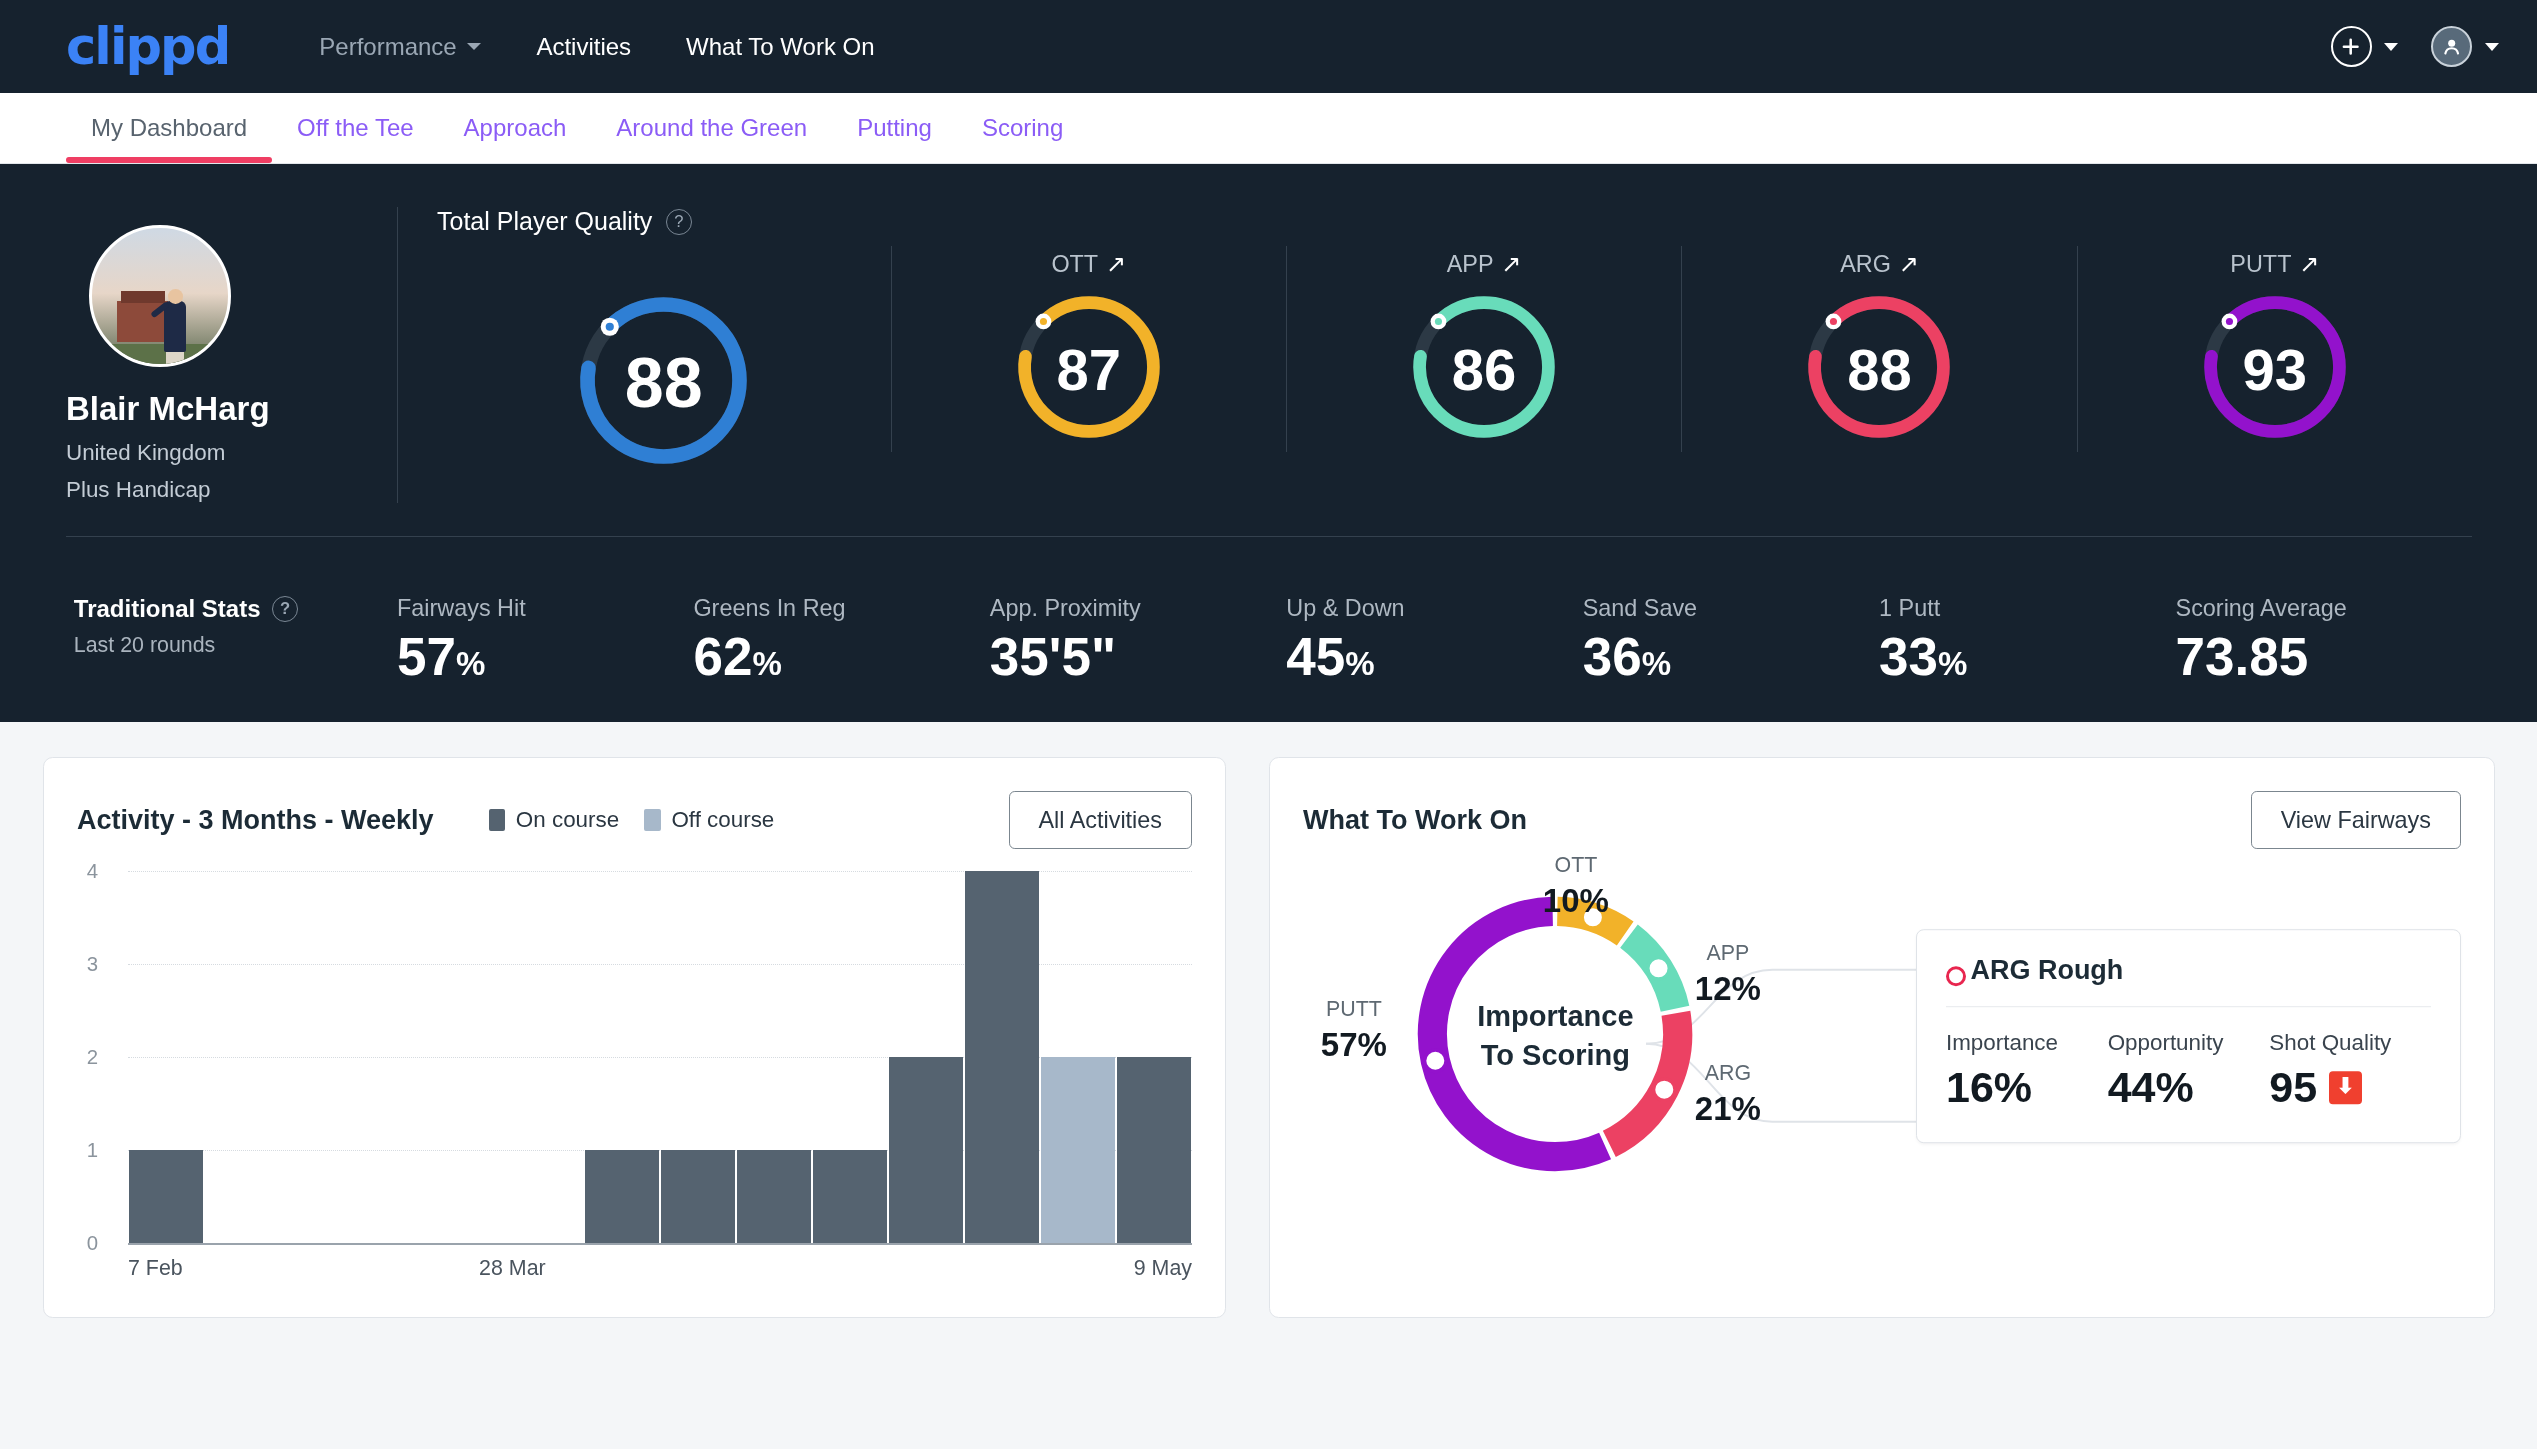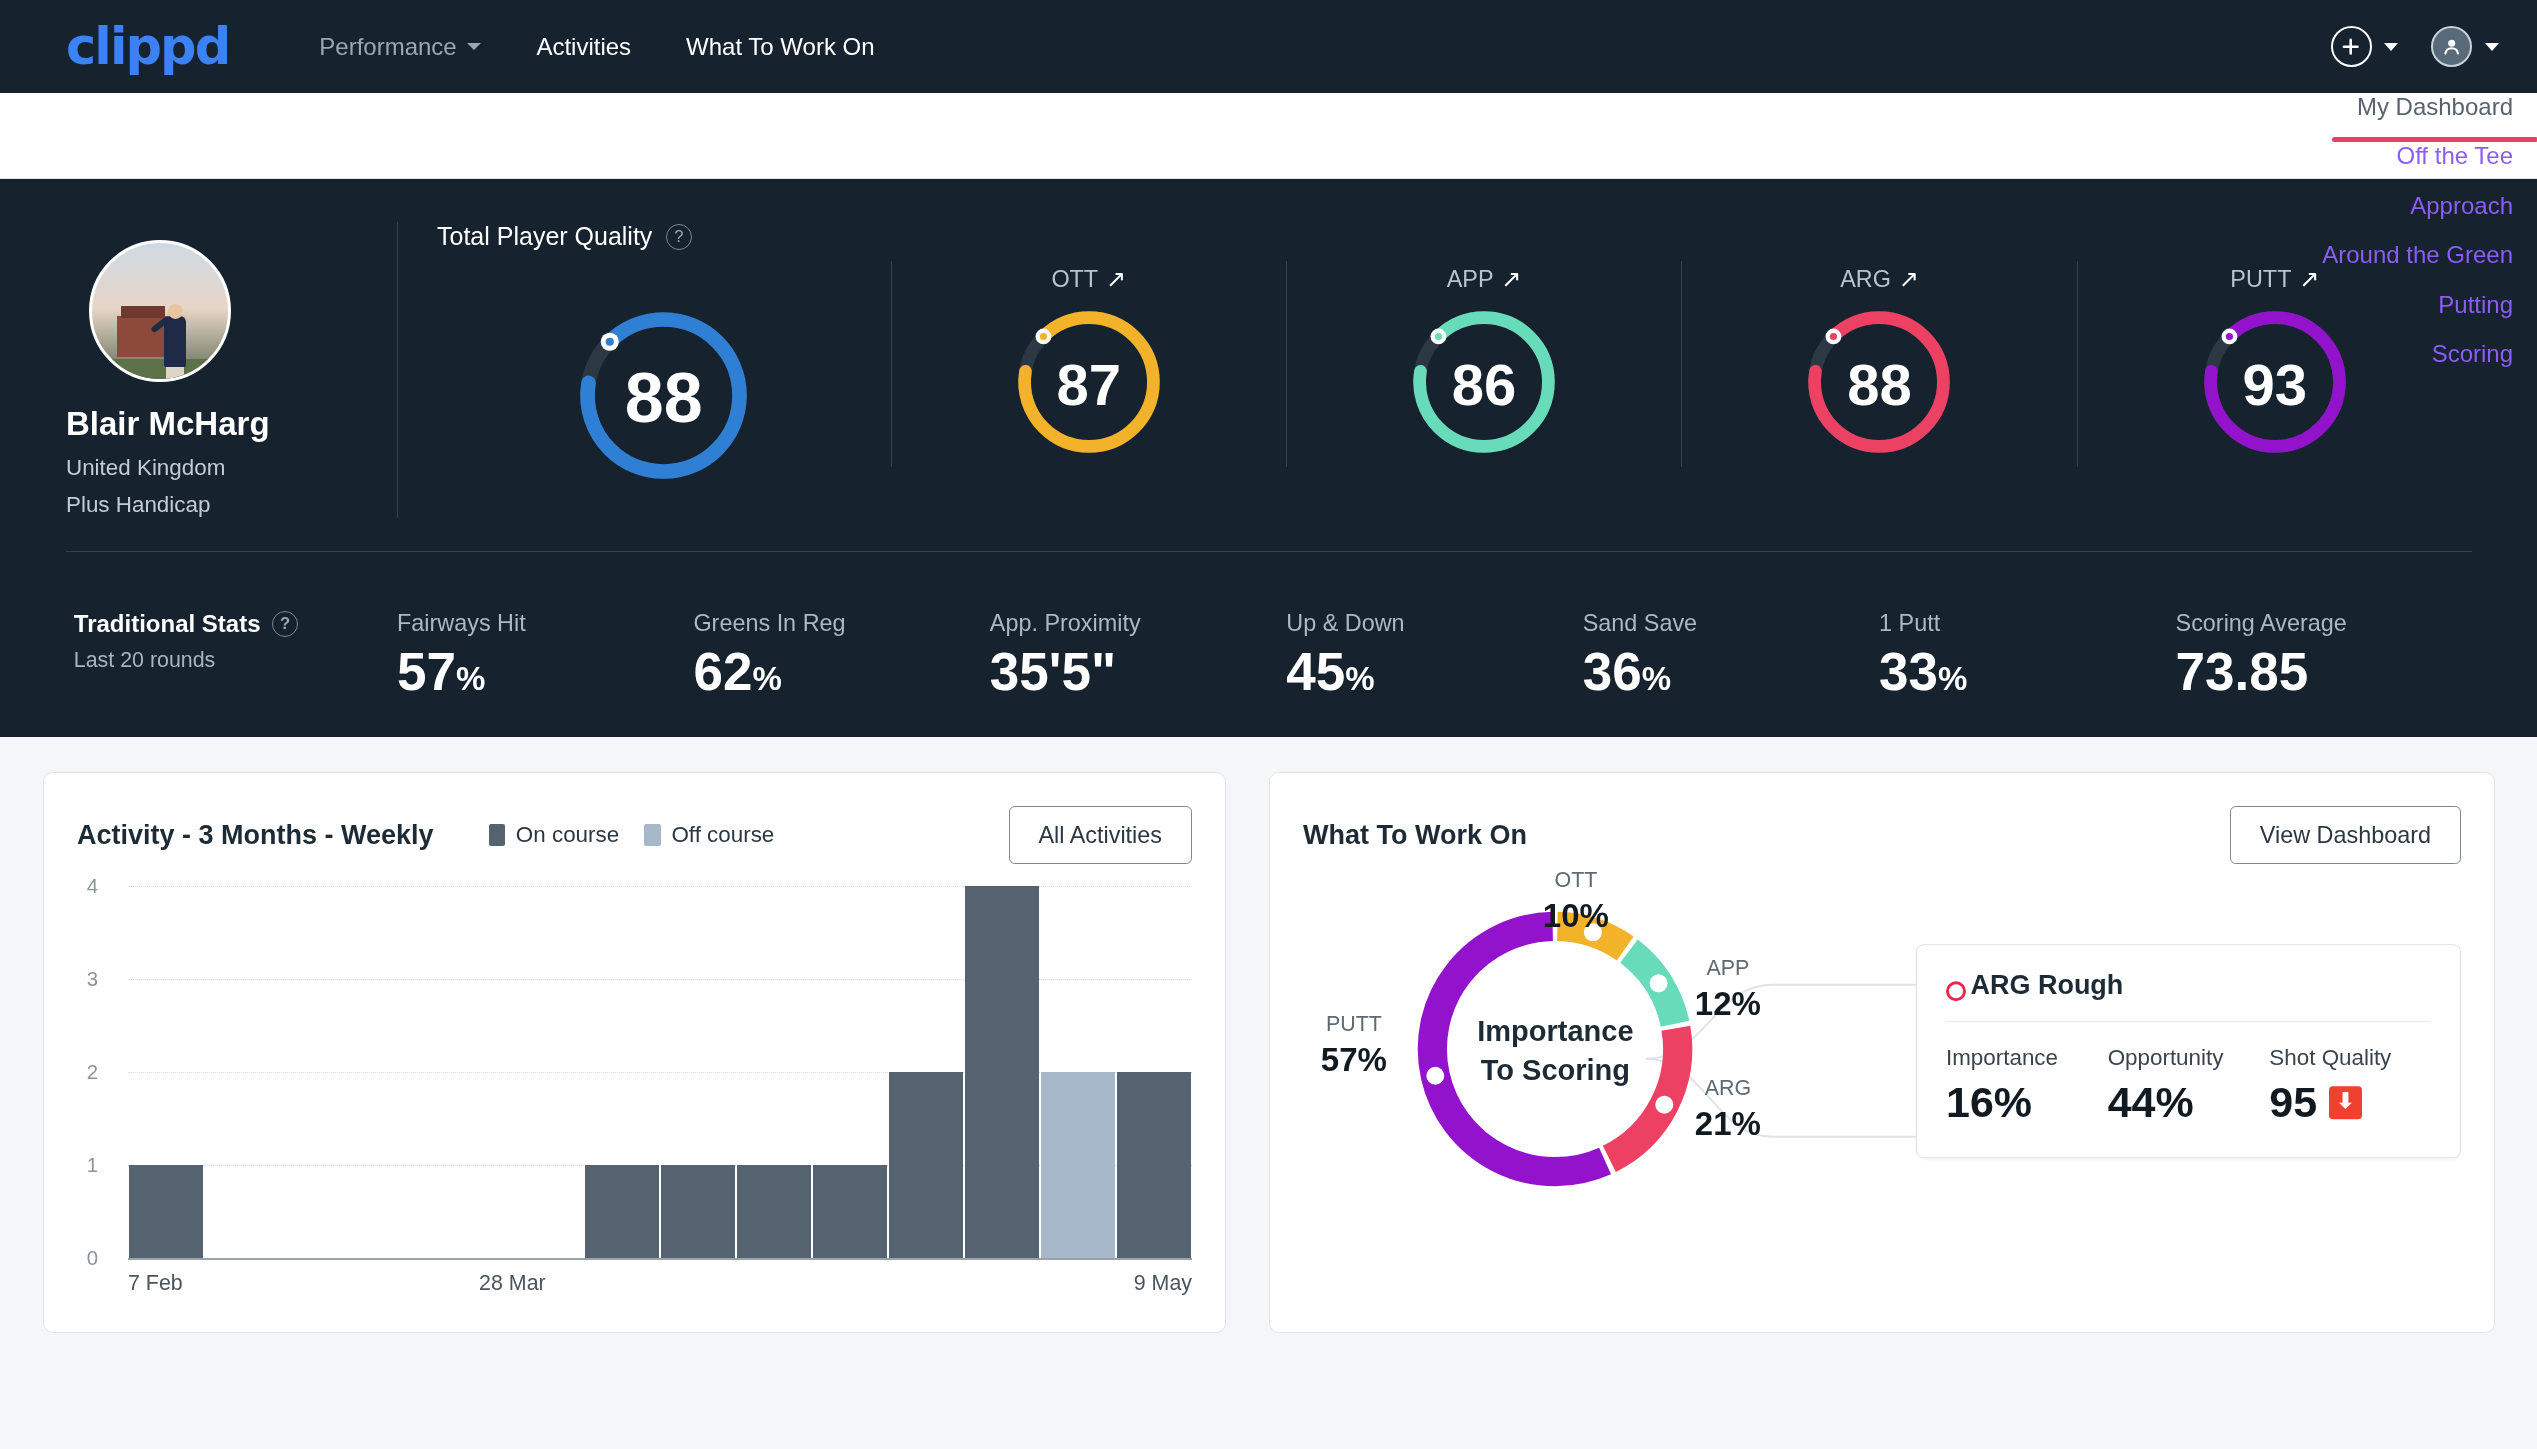--- a/index.html
+++ b/index.html
@@ -26,22 +26,22 @@
           border-top:7.8px solid currentColor; }
   .topbar-right { margin-left:auto; display:flex; align-items:center; gap:33px; }
   .icon-group { display:flex; align-items:center; gap:12.7px; cursor:pointer; }
   .circ-icon { width:41px;height:41px;border-radius:50%;border:2.4px solid #fff;
                display:flex;align-items:center;justify-content:center;color:#fff; }
   .circ-icon.filled { background:#586a7a; border-color:#c9d2da; }
   .chev-sm { width:0;height:0;border-left:7.8px solid transparent;border-right:7.8px solid transparent;
              border-top:8.8px solid #fff; }
 
   
-  .tabbar { height:86px; background:#fff; display:flex; align-items:flex-end;
-            padding-left:66px; border-bottom:1px solid #e2e6ea;flex-direction:column; }
+  .tabbar { height:71px; background:#fff; display:flex; align-items:flex-end;
+            padding-left:66px; border-bottom:1px solid #e2e6ea; }
   .tab { font-size:24px; color:#8b5cf6; padding:0 25px 21.4px 25px; cursor:pointer;
          position:relative; white-space:nowrap; }
   .tab.active { color:#58636e; }
   .tab.active:after { content:""; position:absolute; left:0; right:0; bottom:0;
                       height:5.8px; background:#ef3e63; border-radius:2.9px; }
 
   
   .hero { background:#16222e; padding:43px 66px 33px 66px; }
   .hero-top { display:flex; }
   .profile { width:331px; flex:0 0 331px; display:flex; flex-direction:column;
@@ -384,21 +384,21 @@
     <div class="xaxis" id="xaxis">
         <div class="xtick" style="left: 0%;">7 Feb</div>
         <div class="xtick" style="left: 33%;">28 Mar</div>
         <div class="xtick" style="left: auto; right: 0px;">9 May</div>
       </div>
   </div>
 
   <div class="card card-work">
     <div class="card-head">
       <div class="card-title">What To Work On</div>
-      <button class="btn-outline">View Dashboard</button>
+      <button class="btn-outline">View Fairways</button>
     </div>
     <div class="work-body">
       <svg class="connectors" viewBox="0 0 330 376" preserveAspectRatio="none">
         <path d="M0,196 C60,196 70,120 130,120 L330,120" fill="none" stroke="#dfe3e8" stroke-width="2"></path>
         <path d="M0,196 C60,196 70,276 130,276 L330,276" fill="none" stroke="#dfe3e8" stroke-width="2"></path>
       </svg>
       <div class="donut-zone">
         <svg id="donut" width="458" height="366" viewBox="0 0 470 376">
             <path d="M237.4188777423609,62.02322027267283 A126,126 0 0 1 307.09038005413504,84.6608636399047" fill="none" stroke="#f2b229" stroke-width="30"></path>
             <path d="M311.0042064559056,87.50442496802121 A126,126 0 0 1 358.2921321228241,162.01827264002466" fill="none" stroke="#68dcba" stroke-width="30"></path>

